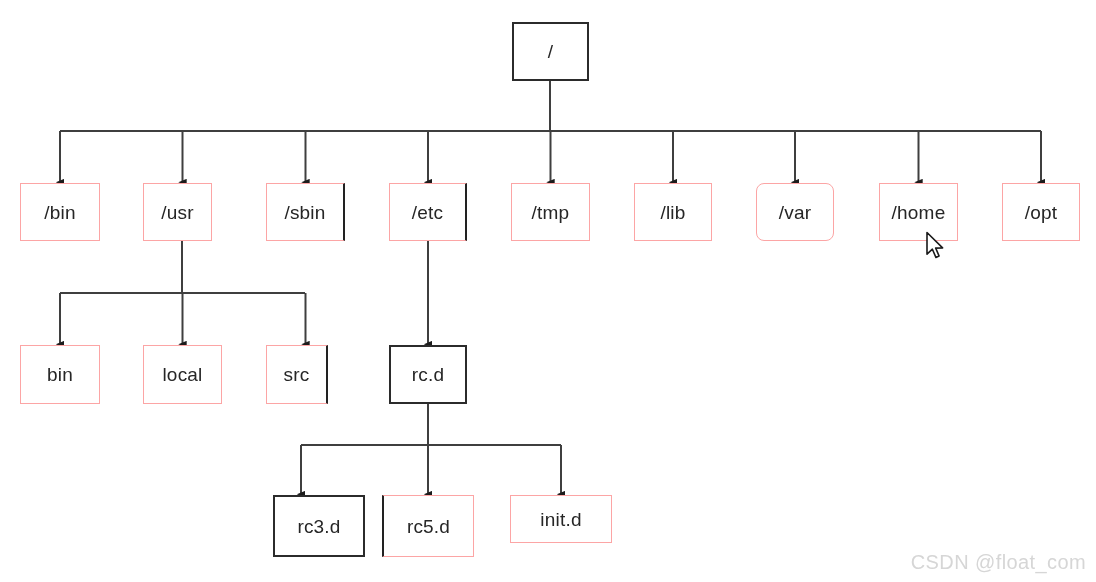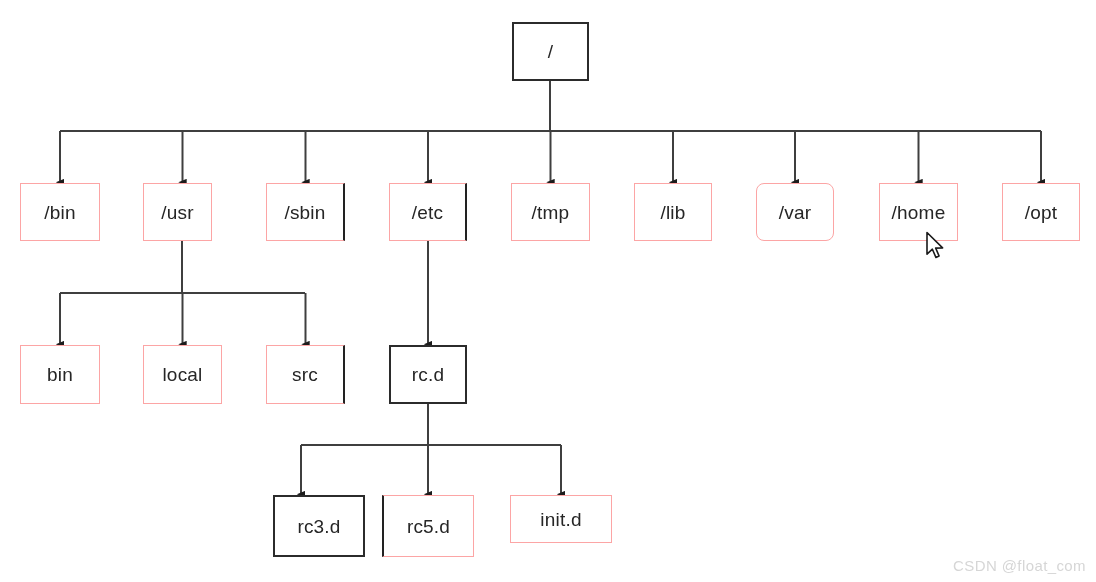--- a/index.html
+++ b/index.html
@@ -54,21 +54,21 @@
   }
   .node-label {
     display: block;
     padding: 0 4px;
   }
   #watermark {
     position: absolute;
     right: 10px;
     bottom: 8px;
     color: #d6d6d6;
-    font-size: 15px;
+    font-size: 20px;
     letter-spacing: 0.4px;
     user-select: none;
   }
   #cursor {
     position: absolute;
     width: 22px;
     height: 30px;
     pointer-events: none;
   }
 </style>
@@ -139,21 +139,21 @@
       </div>
       <div class="node " style="left: 1002px; top: 183px; width: 78px; height: 58px;">
         <span class="node-label">/opt</span>
       </div>
       <div class="node " style="left: 20px; top: 345px; width: 80px; height: 59px;">
         <span class="node-label">bin</span>
       </div>
       <div class="node " style="left: 143px; top: 345px; width: 79px; height: 59px;">
         <span class="node-label">local</span>
       </div>
-      <div class="node bold-right" style="left: 266px; top: 345px; width: 79px; height: 59px;">
+      <div class="node bold-right" style="left: 266px; top: 345px; width: 62px; height: 59px;">
         <span class="node-label">src</span>
       </div>
       <div class="node bold-all" style="left: 389px; top: 345px; width: 78px; height: 59px;">
         <span class="node-label">rc.d</span>
       </div>
       <div class="node bold-all" style="left: 273px; top: 495px; width: 92px; height: 62px;">
         <span class="node-label">rc3.d</span>
       </div>
       <div class="node bold-left" style="left: 382px; top: 495px; width: 92px; height: 62px;">
         <span class="node-label">rc5.d</span>

